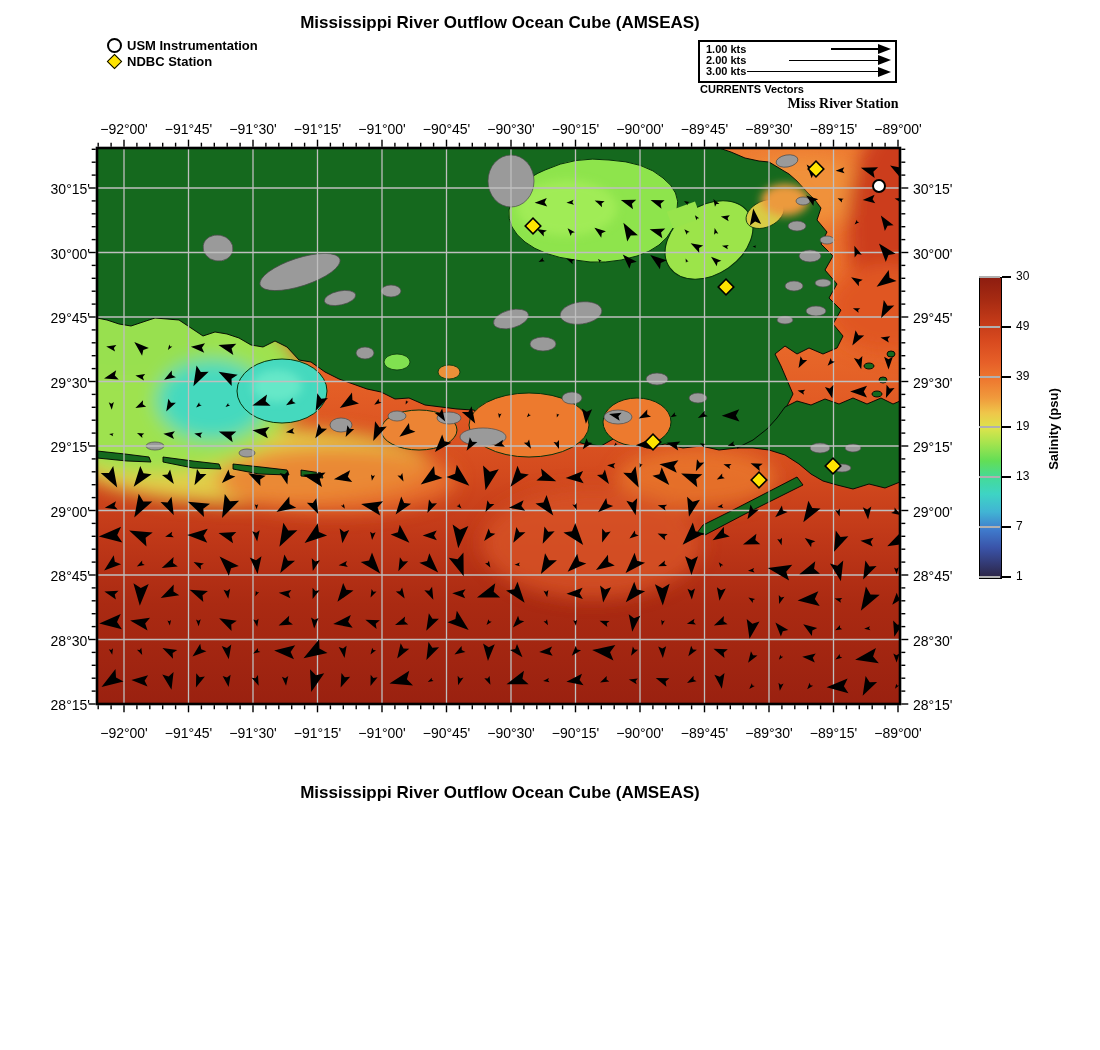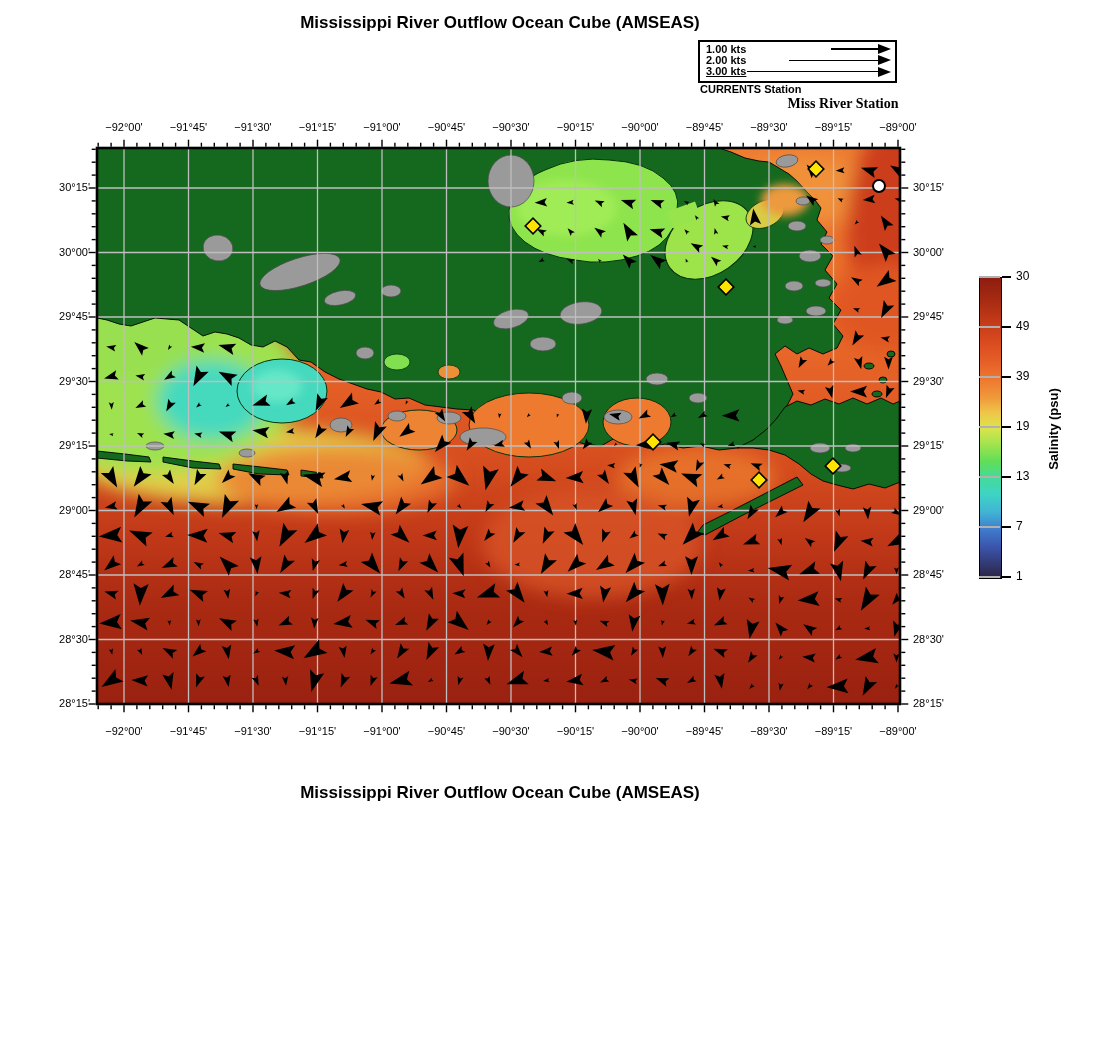--- a/index.html
+++ b/index.html
@@ -2,21 +2,21 @@
 <html><head>
 <meta charset="utf-8">
 <style>
   html,body{margin:0;padding:0;background:#ffffff;}
   #stage{position:relative;width:1100px;height:1050px;background:#ffffff;overflow:hidden;
          font-family:"Liberation Sans","DejaVu Sans",sans-serif;color:#000;}
   .abs{position:absolute;}
   .title{font-size:17px;font-weight:bold;text-align:center;}
   .subtitle{font-size:16px;font-weight:bold;font-family:"Liberation Serif","DejaVu Serif",serif;text-align:center;}
   .annot{font-size:14px;font-weight:bold;font-family:"Liberation Serif","DejaVu Serif",serif;text-align:center;}
-  .axis-label{position:absolute;font-size:11px;white-space:nowrap;}
+  .axis-label{position:absolute;font-size:14px;white-space:nowrap;}
   .legend-row{display:flex;align-items:center;gap:5px;height:16px;}
   .legend-text{font-size:13px;font-weight:bold;white-space:nowrap;}
   .circle-icon{width:11px;height:11px;border:2px solid #000;border-radius:50%;background:#fff;}
   .diamond-icon{width:9px;height:9px;border:1.6px solid #000;background:#ffe400;transform:rotate(45deg);margin:0 2px;}
   #vkey{border:2.5px solid #000;background:#fff;}
   .vkey-label{position:absolute;font-size:11px;font-weight:bold;left:6px;}
   .vkey-shaft{position:absolute;height:1.5px;background:#000;}
   .vkey-head{position:absolute;width:0;height:0;border-left:13px solid #000;
              border-top:5px solid transparent;border-bottom:5px solid transparent;}
   .caption{font-size:11px;font-weight:bold;}
@@ -27,33 +27,43 @@
   .cb-title span{display:inline-block;transform:translate(-50%,-50%) rotate(-90deg);
                  font-size:13px;font-weight:bold;white-space:nowrap;}
 </style>
 </head>
 <body>
 
 <div id="stage">
 
   <div class="abs title" style="left:100px;top:13px;width:800px;">Mississippi River Outflow Ocean Cube (AMSEAS)</div>
 
+  <div class="abs" style="left:107px;top:37px;">
+    <div class="legend-row">
+      <span class="circle-icon"></span>
+      <span class="legend-text">USM Instrumentation</span>
+    </div>
+    <div class="legend-row">
+      <span class="diamond-icon"></span>
+      <span class="legend-text">NDBC Station</span>
+    </div>
+  </div>
 
   <div id="vkey" class="abs" style="left:698px;top:40px;width:195px;height:39px;">
       <div class="vkey-label" style="top:0.5px;">1.00 kts</div>
       <div class="vkey-shaft" style="top:6.2px;left:131px;width:48px;"></div>
       <div class="vkey-head" style="top:2px;left:178px;"></div>
       <div class="vkey-label" style="top:11.8px;">2.00 kts</div>
       <div class="vkey-shaft" style="top:17.5px;left:89px;width:90px;"></div>
       <div class="vkey-head" style="top:13.3px;left:178px;"></div>
-      <div class="vkey-label" style="top:23.1px;text-decoration:underline;">3.00 kts</div>
+      <div class="vkey-label" style="top:23.1px;">3.00 kts</div>
       <div class="vkey-shaft" style="top:28.8px;left:47px;width:132px;"></div>
       <div class="vkey-head" style="top:24.6px;left:178px;"></div>
     </div>
-  <div class="abs caption" style="left:700px;top:83px;">CURRENTS Station</div>
+  <div class="abs caption" style="left:700px;top:83px;">CURRENTS Vectors</div>
   <div class="abs annot" style="left:780px;top:96px;width:126px;">Miss River Station</div>
 
 
   <svg id="mapsvg" class="abs" style="left:85px;top:136px;" width="827" height="581" viewBox="-12 -12 827 581">
     <defs>
       <clipPath id="mapclip">
           <rect x="0" y="0" width="803" height="556"></rect>
         </clipPath>
       <filter id="blur9" x="-60%" y="-60%" width="220%" height="220%">
           <feGaussianBlur stdDeviation="9"></feGaussianBlur>

